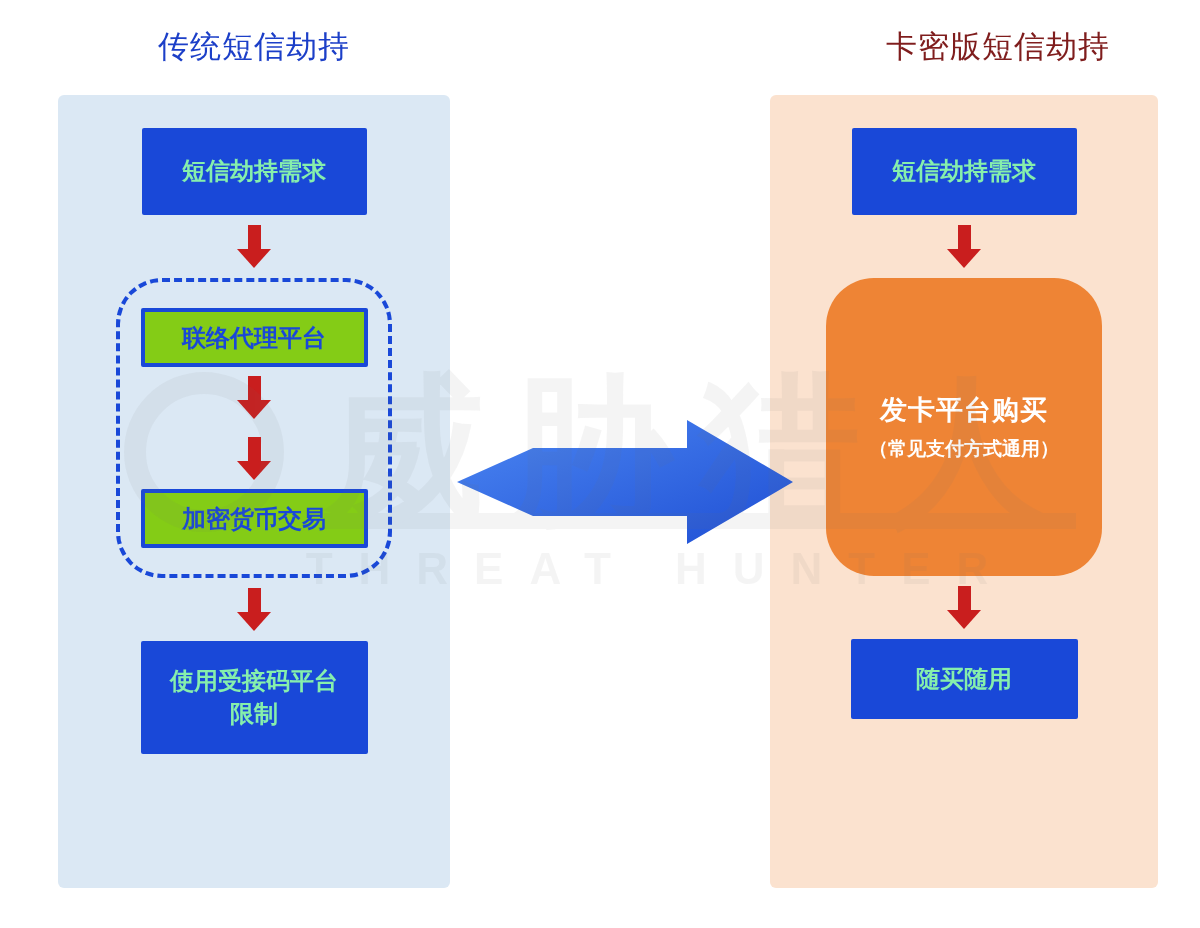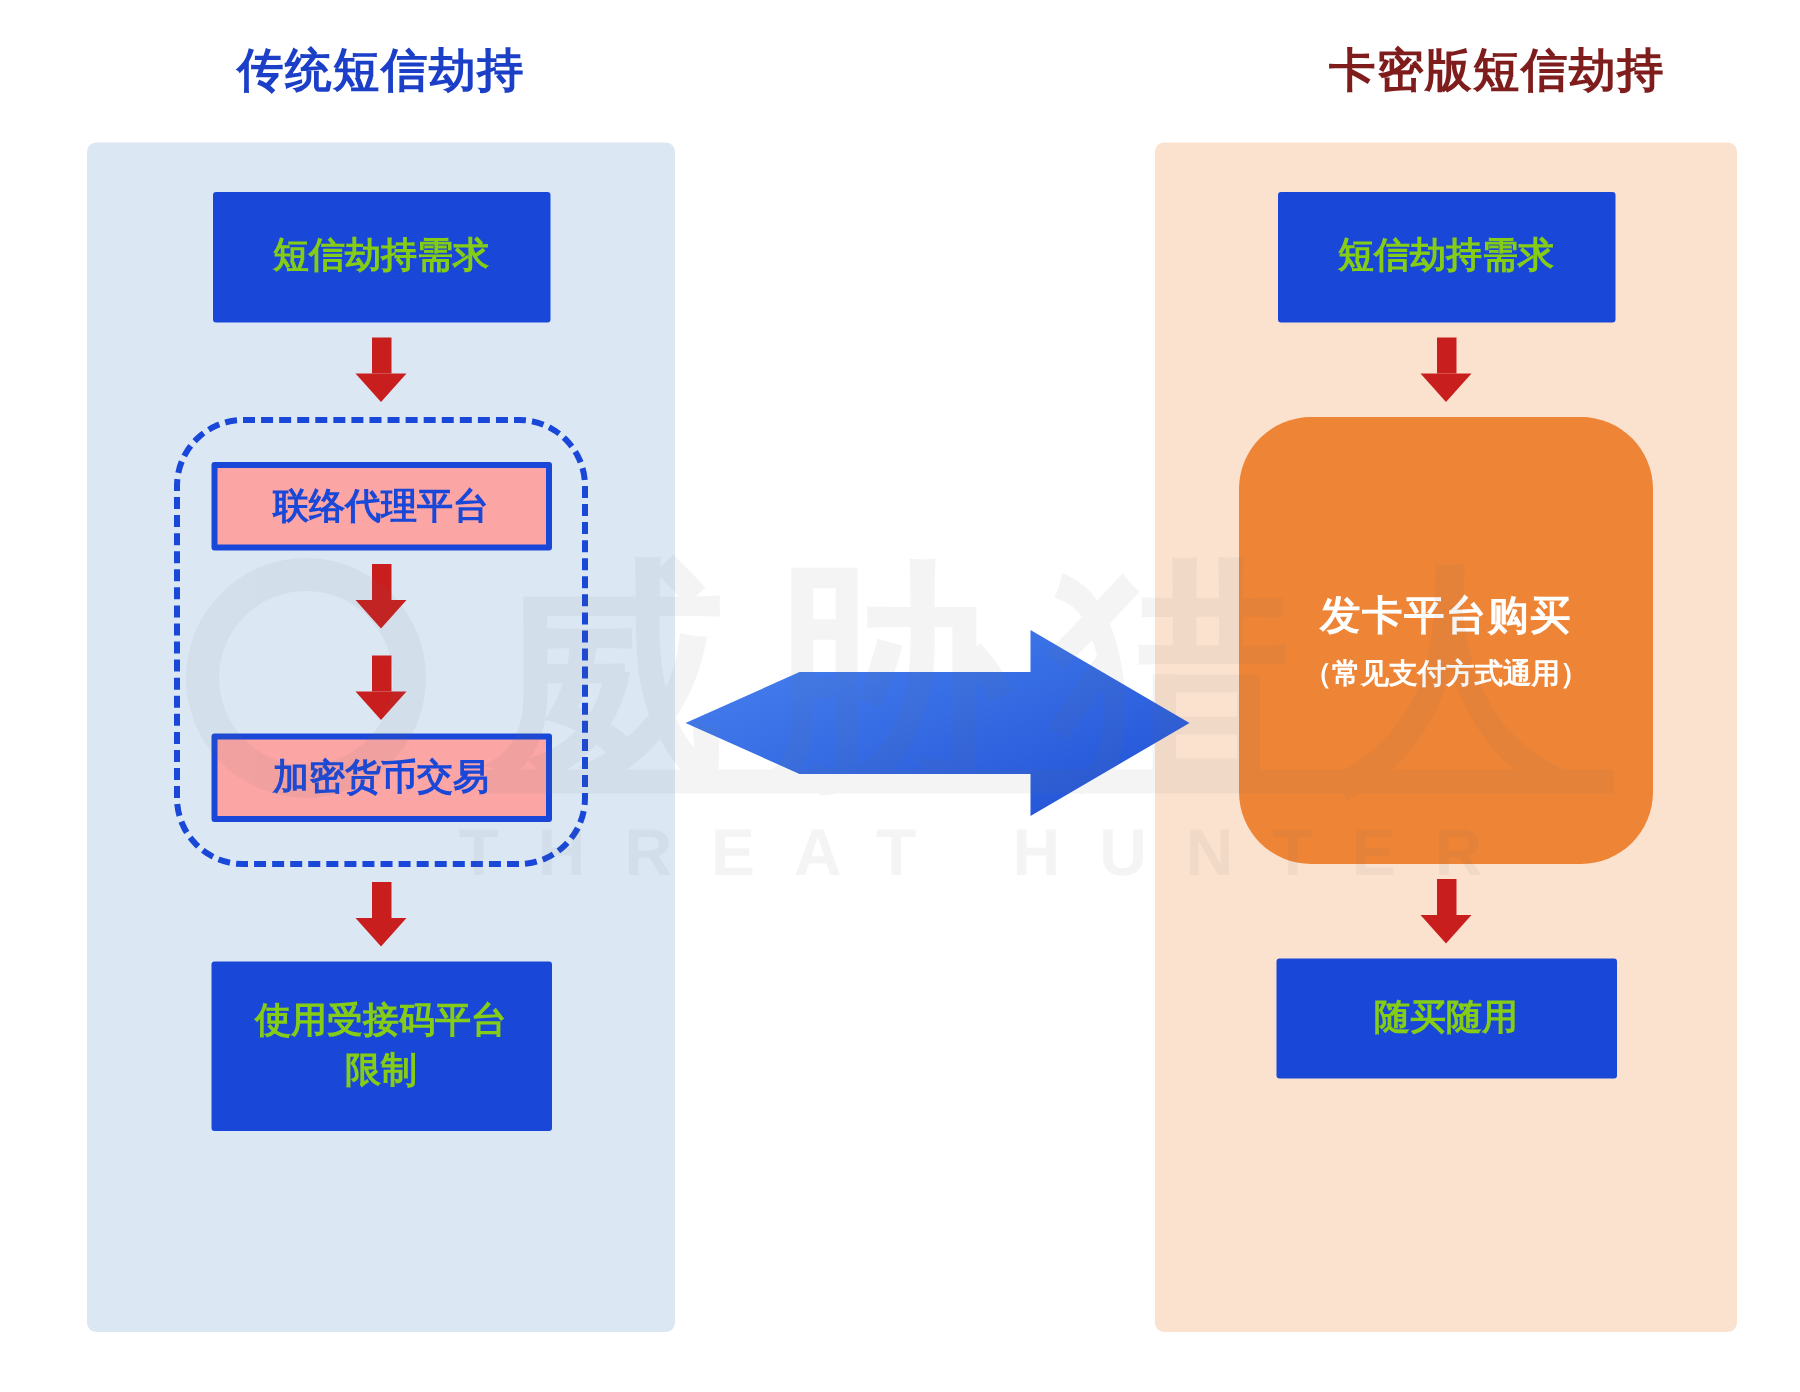--- a/index.html
+++ b/index.html
@@ -1,49 +1,49 @@
 <!DOCTYPE html>
 <html><head>
 <meta charset="utf-8">
 <style>
   * { margin:0; padding:0; box-sizing:border-box; }
   html,body { width:1200px; height:928px; background:#ffffff;
               font-family:"Liberation Sans","DejaVu Sans",sans-serif; }
   .canvas { position:relative; width:1200px; height:928px; background:#ffffff; overflow:hidden; }
 
   
-  .title { position:absolute; top:26px; font-size:31px; font-weight:bold; text-align:center; letter-spacing:1px; }
+  .title { position:absolute; top:26px; font-size:31px; font-weight:normal; text-align:center; letter-spacing:1px; }
   .title-left  { left:58px;  width:392px; color:#1c3fc8; }
   .title-right { left:804px; width:388px; color:#7f1d1d; }
 
   
   .panel { position:absolute; top:95px; height:793px; border-radius:6px;
            display:flex; flex-direction:column; align-items:center; z-index:1; }
   .panel-left  { left:58px;  width:392px; background:#dbe8f4; }
   .panel-right { left:770px; width:388px; background:#fbe2cf; }
 
   
-  .blue-box { background:#1948d8; color:#84cc16; font-weight:bold; font-size:24px;
+  .blue-box { background:#1948d8; color:#86efac; font-weight:bold; font-size:24px;
               display:flex; align-items:center; justify-content:center; text-align:center;
               white-space:pre-line; line-height:1.35; border-radius:2px; }
   .start-box { width:225px; height:87px; margin-top:33px; flex-shrink:0; }
   .end-box   { width:227px; min-height:78px; padding:24px 6px; flex-shrink:0; }
 
   
   .red-arrow { display:flex; flex-direction:column; align-items:center; margin:10px 0; flex-shrink:0; }
   .red-arrow .shaft { width:13px; height:24px; background:#c91e1e; }
   .red-arrow .head  { width:0; height:0; border-left:17px solid transparent;
                       border-right:17px solid transparent; border-top:19px solid #c91e1e; }
   .group-arrow { margin:9px 0; }
 
   
   .dashed-group { width:276px; border:4px dashed #1948d8; border-radius:46px;
                   display:flex; flex-direction:column; align-items:center;
                   padding:26px 0; flex-shrink:0; background:transparent; }
-  .white-box { width:227px; background:#fca5a5; border:4px solid #1948d8; color:#1948d8;
+  .white-box { width:227px; background:#84cc16; border:4px solid #1948d8; color:#1948d8;
                font-weight:bold; font-size:24px; display:flex; align-items:center; justify-content:center;
                text-align:center; white-space:pre-line; line-height:1.3; padding:10px 6px; border-radius:2px; }
 
   
   .orange-box { width:276px; height:298px; background:#ee8435; border-radius:48px; color:#ffffff;
                 display:flex; flex-direction:column; align-items:center; justify-content:center;
                 text-align:center; flex-shrink:0; }
   .orange-box .main { font-size:27px; font-weight:bold; letter-spacing:1px; }
   .orange-box .sub  { font-size:19px; font-weight:bold; margin-top:8px; }
 

